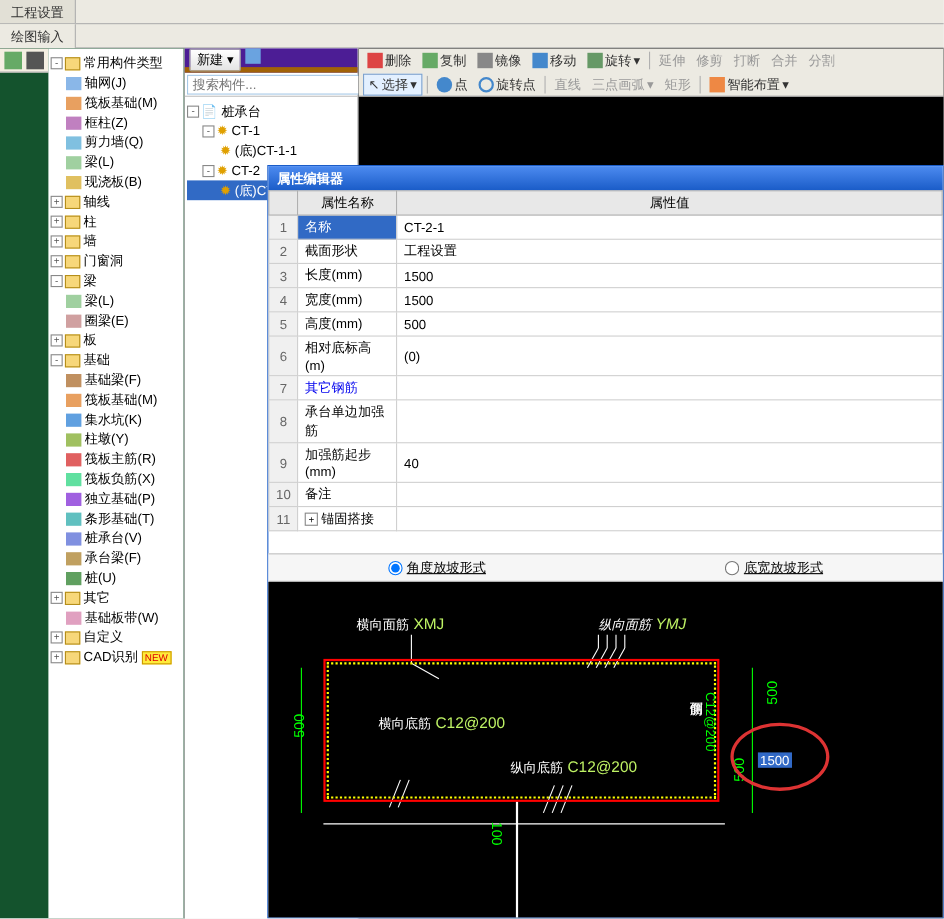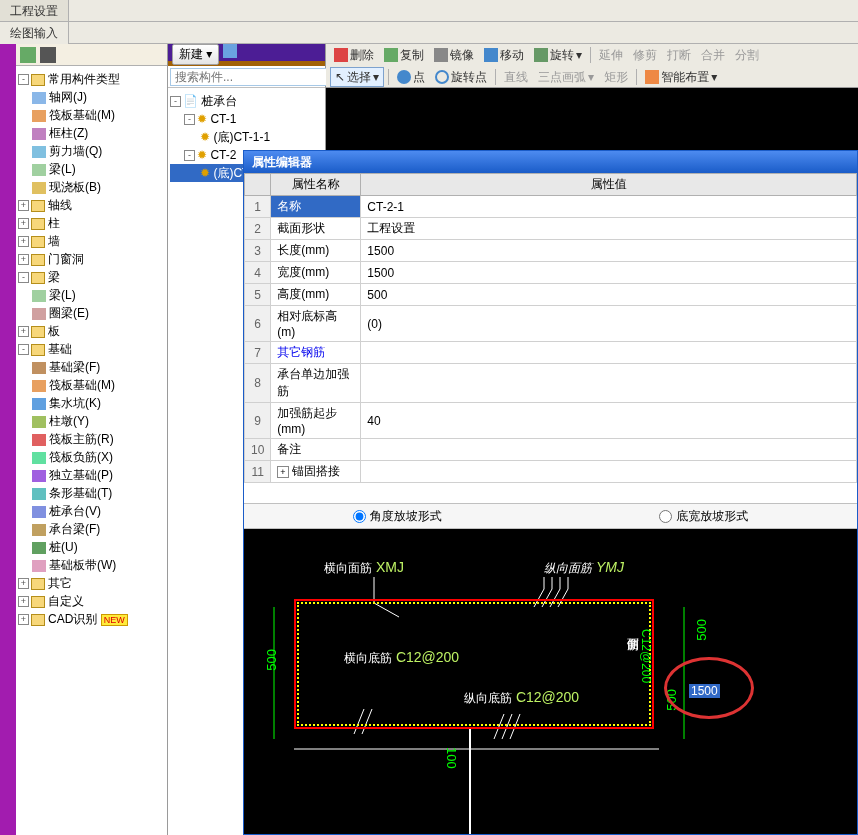--- a/index.html
+++ b/index.html
@@ -3,21 +3,21 @@
 <meta charset="utf-8">
 <style>
 *{box-sizing:border-box;margin:0;padding:0;font-family:"Microsoft YaHei","SimSun",sans-serif;font-size:12px;}
 body{background:#f0f0f0;width:858px;height:835px;overflow:hidden;position:relative;}
 .topbar{height:44px;background:#eceae2;border-bottom:1px solid #b0b0b0;}
 .tab-row{height:22px;display:flex;border-bottom:1px solid #b0b0b0;}
 .tab{padding:3px 10px;background:#e2e0d6;border-right:1px solid #b0b0b0;color:#333;}
 .tab.active{background:#eceae2;}
 .tb-icon{width:16px;height:16px;display:inline-block;}
 .main{display:flex;height:calc(100% - 44px);}
-.left-panel{width:168px;background:#a21caf;border-right:1px solid #9a9a9a;overflow:hidden;display:flex;flex-direction:column;padding-left:16px;}
+.left-panel{width:168px;background:#14532d;border-right:1px solid #9a9a9a;overflow:hidden;display:flex;flex-direction:row;}
 .left-toolbar{height:22px;background:#f4efe2;border-bottom:1px solid #b0b0b0;display:flex;align-items:center;gap:4px;padding:0 4px;}
 .tree{flex:1;overflow:auto;padding:4px 2px;color:#000;background:#fff;}
 .tree-node{white-space:nowrap;line-height:16px;padding:1px 0;}
 .tree-node .exp{display:inline-block;width:11px;height:11px;border:1px solid #888;text-align:center;line-height:9px;font-size:9px;margin-right:2px;vertical-align:middle;color:#555;}
 .tree-node .folder{display:inline-block;width:14px;height:12px;background:#f7d77a;border:1px solid #b58e1a;margin-right:3px;vertical-align:middle;}
 .tree-node .icon{display:inline-block;width:14px;height:12px;margin-right:3px;vertical-align:middle;}
 .tree-node.lv1{padding-left:14px;}
 .tree-node.lv2{padding-left:30px;}
 .new-badge{background:#ffeb3b;color:#d00;font-size:9px;padding:0 2px;border:1px solid #c90;}
 .mid-panel{width:158px;background:#fff;border-right:1px solid #9a9a9a;display:flex;flex-direction:column;}
@@ -40,21 +40,21 @@
 .prop-title{height:22px;background:linear-gradient(#4d8bf0,#1a5cc8);color:#fff;padding:3px 8px;font-weight:bold;}
 .prop-grid{border-collapse:collapse;width:100%;}
 .prop-grid th{background:#e8e8e8;border:1px solid #b0b0b0;padding:2px 6px;font-weight:normal;text-align:center;}
 .prop-grid td{border:1px solid #d0d0d0;padding:2px 6px;height:18px;}
 .prop-grid td.num{width:26px;text-align:center;background:#f0f0f0;color:#666;}
 .prop-grid td.name{width:90px;}
 .prop-grid tr.sel-row td{}
 .prop-grid tr.sel-row td.name{background:#316ac5;color:#fff;}
 .prop-grid .blue-text{color:#0000ee;}
 .radio-row{height:26px;display:flex;align-items:center;justify-content:space-around;border-top:1px solid #c0c0c0;border-bottom:1px solid #c0c0c0;background:#f6f6f6;}
-.radio-row label{display:flex;gap:4px;}
+.radio-row label{display:flex;gap:4px;text-decoration:underline;}
 .canvas{flex:1;background:#000;position:relative;overflow:hidden;}
 
 .rect-outer{position:absolute;left:50px;top:70px;width:360px;height:130px;}
 .rect-red{border:2px solid red;width:100%;height:100%;}
 .label-white{color:#fff;position:absolute;font-size:14px;}
 .label-green{color:#bef264;font-size:14px;}
 .dim-green{color:#0f0;font-size:13px;writing-mode:vertical-rl;transform:rotate(180deg);}
 .dim-green-h{color:#0f0;font-size:13px;}
 .circle-mark{position:absolute;width:90px;height:62px;border:3px solid #d33;border-radius:50%;}
 .highlight-box{background:#3169c6;color:#fff;padding:0 2px;}
@@ -99,22 +99,22 @@
       <div class="tree-node lv1"><span class="icon" style="background:#e8a060;"></span><span>筏板基础(M)</span></div>
       <div class="tree-node lv1"><span class="icon" style="background:#60a0e0;"></span><span>集水坑(K)</span></div>
       <div class="tree-node lv1"><span class="icon" style="background:#a0c060;"></span><span>柱墩(Y)</span></div>
       <div class="tree-node lv1"><span class="icon" style="background:#e06060;"></span><span>筏板主筋(R)</span></div>
       <div class="tree-node lv1"><span class="icon" style="background:#60e0a0;"></span><span>筏板负筋(X)</span></div>
       <div class="tree-node lv1"><span class="icon" style="background:#a060e0;"></span><span>独立基础(P)</span></div>
       <div class="tree-node lv1"><span class="icon" style="background:#60c0c0;"></span><span>条形基础(T)</span></div>
       <div class="tree-node lv1"><span class="icon" style="background:#8090e0;"></span><span>桩承台(V)</span></div>
       <div class="tree-node lv1"><span class="icon" style="background:#c0a060;"></span><span>承台梁(F)</span></div>
       <div class="tree-node lv1"><span class="icon" style="background:#60a060;"></span><span>桩(U)</span></div>
+      <div class="tree-node"><span class="exp">+</span><span class="folder"></span><span>其它</span></div>
       <div class="tree-node lv1"><span class="icon" style="background:#e0a0c0;"></span><span>基础板带(W)</span></div>
-      <div class="tree-node"><span class="exp">+</span><span class="folder"></span><span>其它</span></div>
       <div class="tree-node"><span class="exp">+</span><span class="folder"></span><span>自定义</span></div>
       <div class="tree-node"><span class="exp">+</span><span class="folder"></span><span>CAD识别</span> <span class="new-badge">NEW</span></div>
     </div>
   </div>
 
   <div class="mid-panel">
     <div class="mid-toolbar">
       <span class="btn"><span>新建</span> ▾</span>
       <span class="r-icon" style="background:#6aa3e0;"></span>
     </div>

